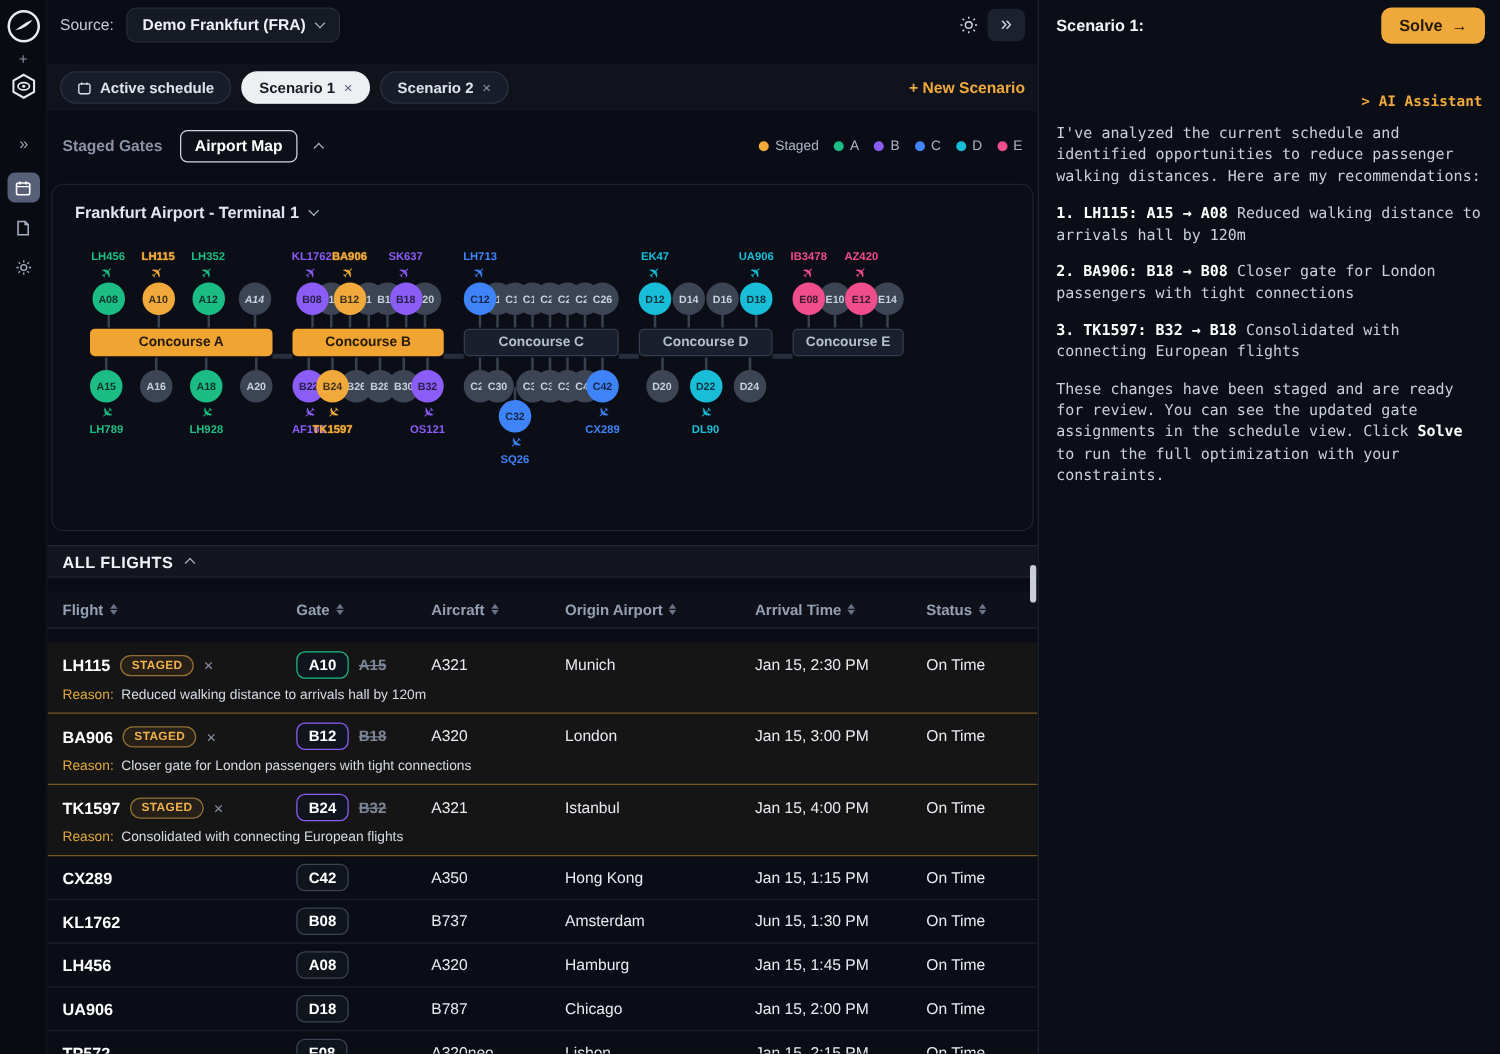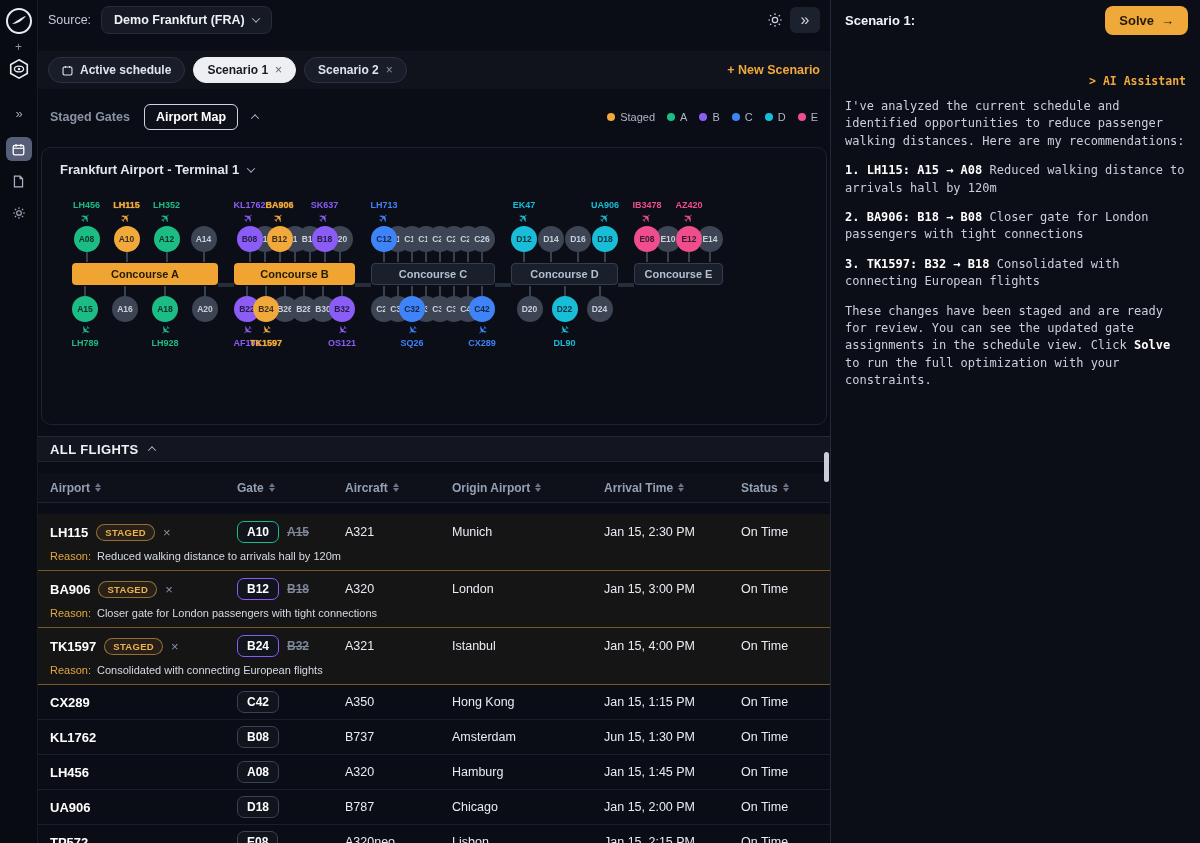--- a/index.html
+++ b/index.html
@@ -230,21 +230,21 @@
                 <div class="g-plane" style="color: rgb(240, 169, 58);">✈</div>
                 <div class="g-circle colored" style="background: rgb(240, 169, 58);">A10</div>
                 <div class="g-stem"></div>
               </div>
               <div class="gate top" style="margin-left: 14px;">
                 <div class="g-flight" style="color: rgb(27, 189, 132);">LH352</div>
                 <div class="g-plane" style="color: rgb(27, 189, 132);">✈</div>
                 <div class="g-circle colored" style="background: rgb(27, 189, 132);">A12</div>
                 <div class="g-stem"></div>
               </div>
-              <div class="gate top" style="margin-left: 11px;">
+              <div class="gate top" style="margin-left: 11px; font-style: italic;">
                 <div class="g-flight" style="color: rgb(61, 69, 84);"></div>
                 <div class="g-plane" style="color: rgb(61, 69, 84);"></div>
                 <div class="g-circle gray">A14</div>
                 <div class="g-stem"></div>
               </div>
             </div>
             <div class="cbar staged">Concourse A</div>
             <div class="gate-row">
               <div class="gate bot">
                 <div class="g-stem"></div>
@@ -417,21 +417,21 @@
                 <div class="g-circle gray">C28</div>
                 <div class="g-plane" style="color: rgb(61, 69, 84);"></div>
                 <div class="g-flight" style="color: rgb(61, 69, 84);"></div>
               </div>
               <div class="gate bot" style="margin-left: -12px;">
                 <div class="g-stem"></div>
                 <div class="g-circle gray">C30</div>
                 <div class="g-plane" style="color: rgb(61, 69, 84);"></div>
                 <div class="g-flight" style="color: rgb(61, 69, 84);"></div>
               </div>
-              <div class="gate bot" style="margin-left: -12px;">
+              <div class="gate bot" style="margin-left: -12px; margin-top: 24px;">
                 <div class="g-stem"></div>
                 <div class="g-circle colored" style="background: rgb(63, 131, 248);">C32</div>
                 <div class="g-plane" style="color: rgb(63, 131, 248);">✈</div>
                 <div class="g-flight" style="color: rgb(63, 131, 248);">SQ26</div>
               </div>
               <div class="gate bot" style="margin-left: -12px;">
                 <div class="g-stem"></div>
                 <div class="g-circle gray">C34</div>
                 <div class="g-plane" style="color: rgb(61, 69, 84);"></div>
                 <div class="g-flight" style="color: rgb(61, 69, 84);"></div>
@@ -544,21 +544,21 @@
           </div>
         </div>
     </div>
 
     <div class="sect-bar">
       <span class="t">ALL FLIGHTS</span>
       <span class="chev up"></span>
     </div>
     <div class="thead" id="thead">
         <div class="th">
-          <span>Airport</span>
+          <span>Flight</span>
           <span class="sort">
             <i class="u"></i>
             <i class="d"></i>
           </span>
         </div>
         <div class="th">
           <span>Gate</span>
           <span class="sort">
             <i class="u"></i>
             <i class="d"></i>

